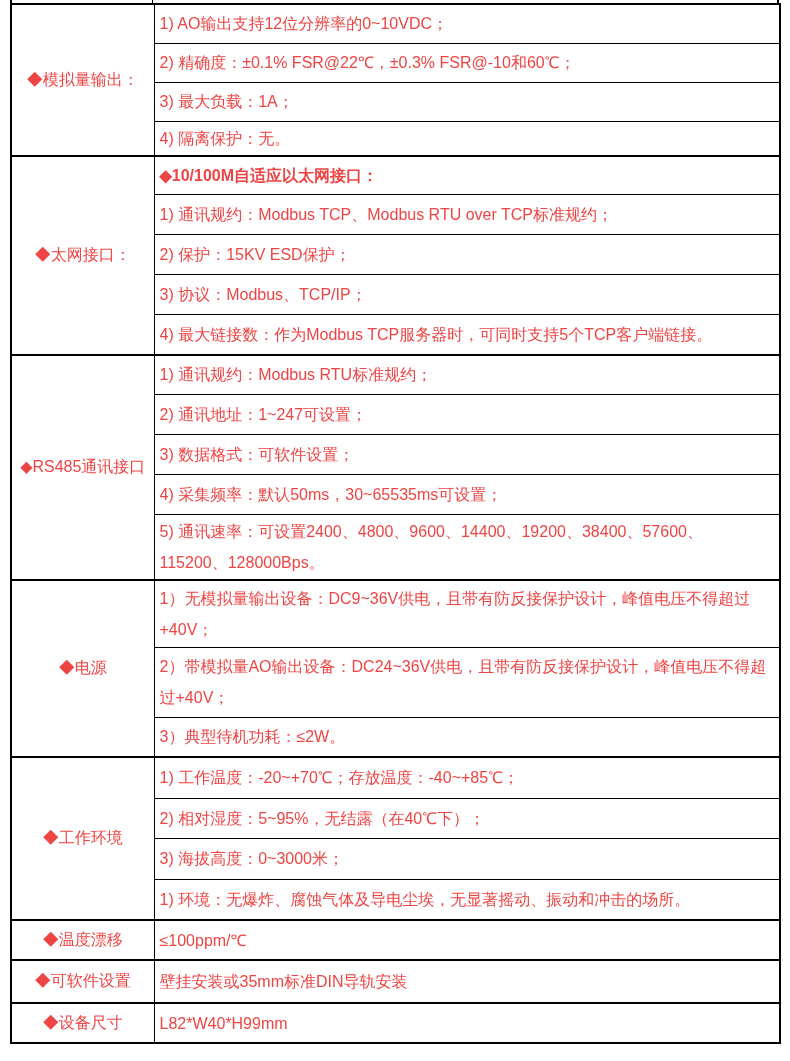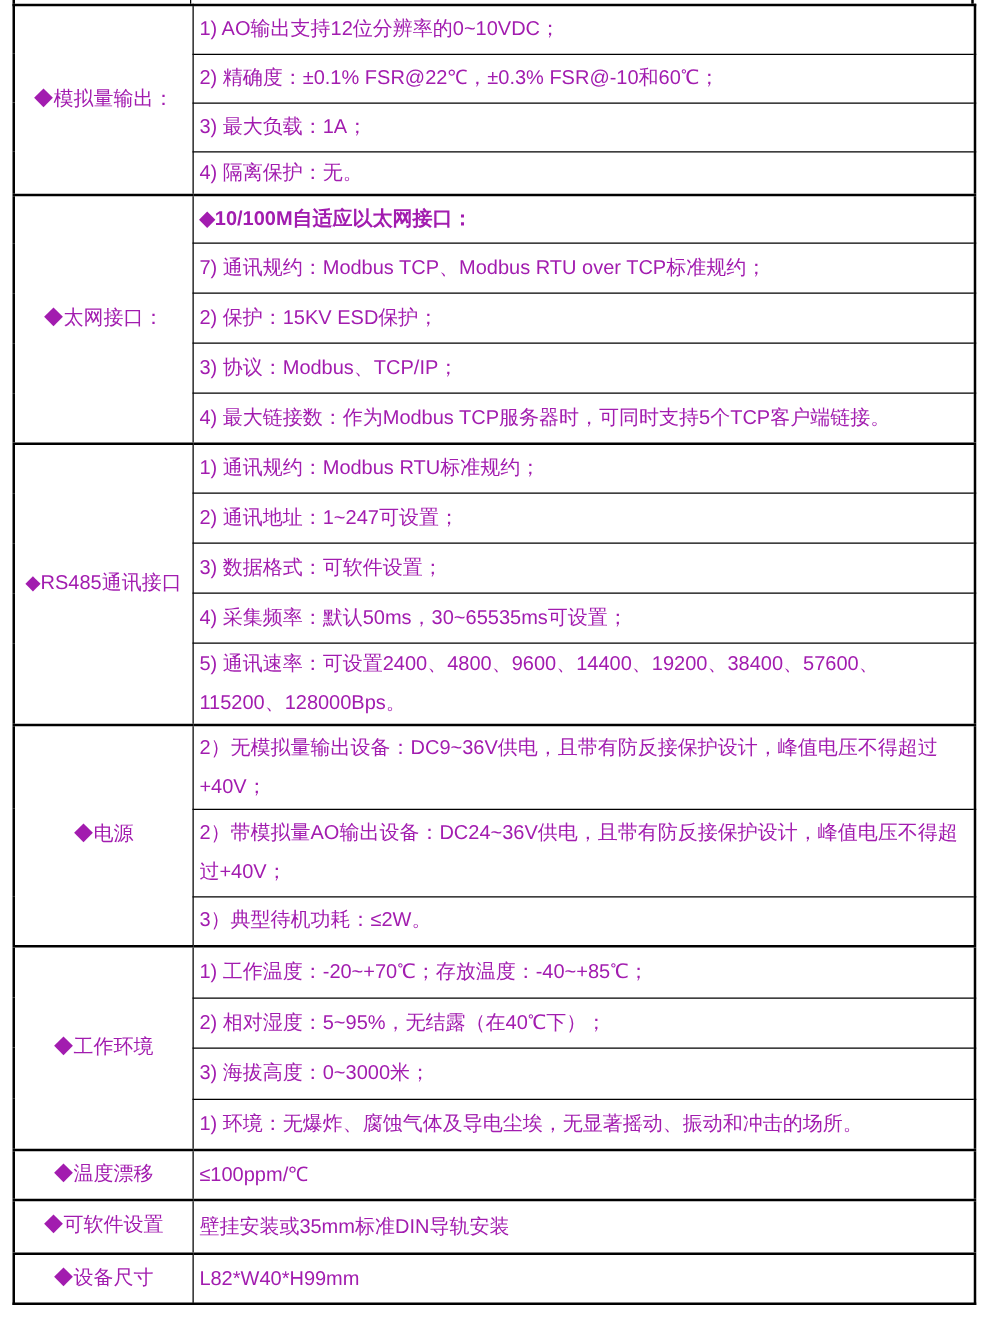--- a/index.html
+++ b/index.html
@@ -43,21 +43,21 @@
 
   table.spec {
     border-collapse: collapse;
     table-layout: fixed;
     width: 769px;
     border: 2px solid #000000;
   }
   table.spec td {
     border: 1px solid #000000;
     font-size: 16px;
-    color: #a21caf;
+    color: #ef4444;
     overflow: hidden;
   }
   
   tr.sec-first > td {
     border-top: 2px solid #000000;
     margin-top: 28px;
   }
   td.label {
     text-align: center;
     vertical-align: middle;
@@ -108,21 +108,21 @@
             <td class="val">4) 隔离保护：无。</td>
           </tr>
       </tbody>
 
       <tbody>
         <tr class="sec-first" style="height:39px">
           <td class="label" rowspan="5">◆太网接口：</td>
           <td class="val bold">◆10/100M自适应以太网接口：</td>
         </tr>
         <tr style="height:40px">
-            <td class="val">7) 通讯规约：Modbus TCP、Modbus RTU over TCP标准规约；</td>
+            <td class="val">1) 通讯规约：Modbus TCP、Modbus RTU over TCP标准规约；</td>
           </tr>
         <tr style="height:40px">
             <td class="val">2) 保护：15KV ESD保护；</td>
           </tr>
         <tr style="height:40px">
             <td class="val">3) 协议：Modbus、TCP/IP；</td>
           </tr>
         <tr style="height:40px">
             <td class="val">4) 最大链接数：作为Modbus TCP服务器时，可同时支持5个TCP客户端链接。</td>
           </tr>
@@ -143,21 +143,21 @@
             <td class="val">4) 采集频率：默认50ms，30~65535ms可设置；</td>
           </tr>
         <tr style="height:65px">
             <td class="val">5) 通讯速率：可设置2400、4800、9600、14400、19200、38400、57600、115200、128000Bps。</td>
           </tr>
       </tbody>
 
       <tbody>
         <tr class="sec-first" style="height:67px">
           <td class="label" rowspan="3">◆电源</td>
-          <td class="val">2）无模拟量输出设备：DC9~36V供电，且带有防反接保护设计，峰值电压不得超过+40V；</td>
+          <td class="val">1）无模拟量输出设备：DC9~36V供电，且带有防反接保护设计，峰值电压不得超过+40V；</td>
         </tr>
         <tr style="height:70px">
             <td class="val">2）带模拟量AO输出设备：DC24~36V供电，且带有防反接保护设计，峰值电压不得超过+40V；</td>
           </tr>
         <tr style="height:40px">
             <td class="val">3）典型待机功耗：≤2W。</td>
           </tr>
       </tbody>
 
       <tbody>

